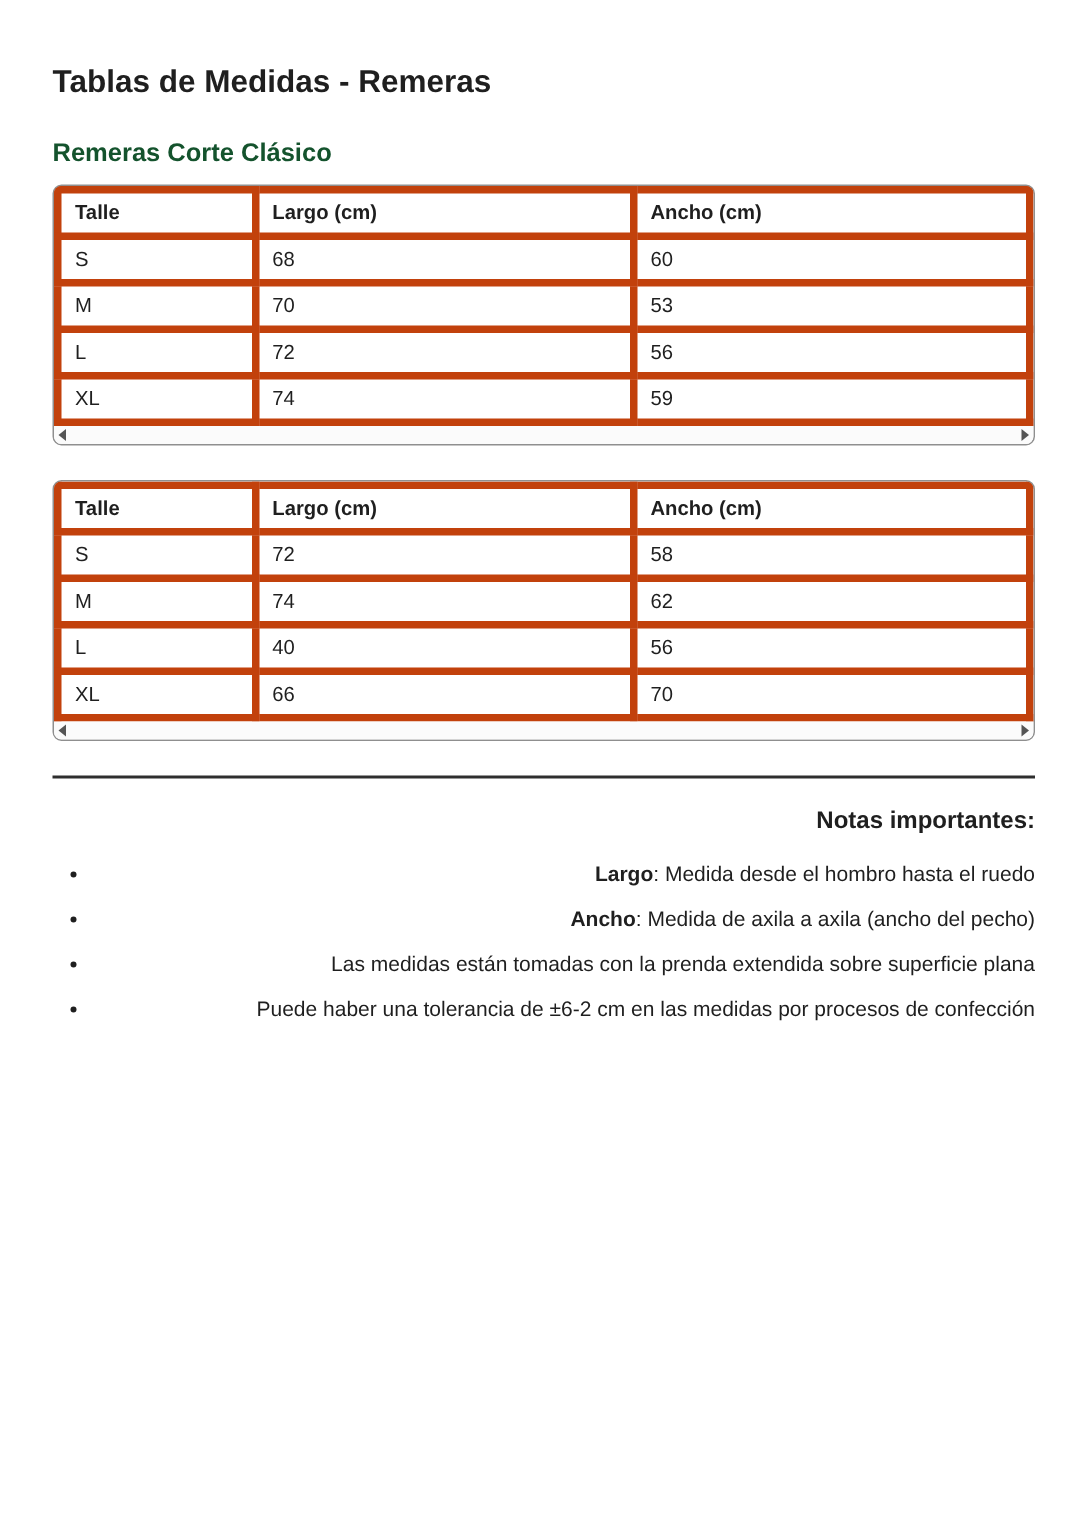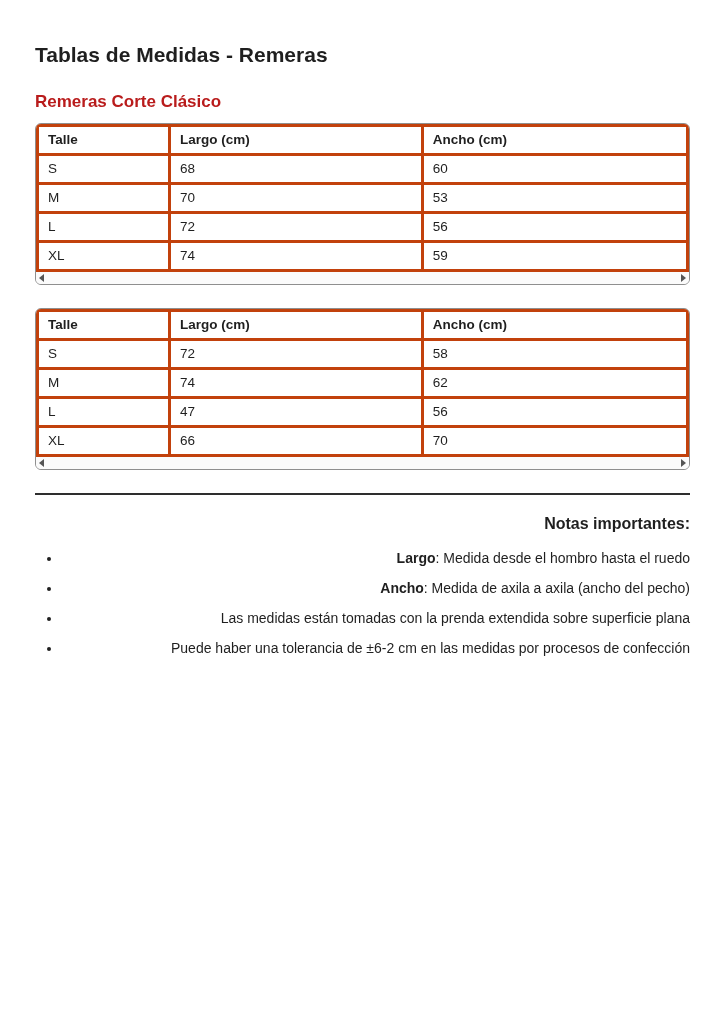--- a/index.html
+++ b/index.html
@@ -24,39 +24,39 @@
     line-height: 23px;
     font-weight: bold;
     margin: 0 0 26px 0;
     color: #1f1f1f;
   }
   h2.section-heading {
     font-size: 17px;
     line-height: 19px;
     font-weight: bold;
     margin: 0 0 12px 0;
-    color: #b91c1c;
+    color: #14532d;
   }
   .table-wrap {
     border: 1px solid #8f8f8f;
     border-radius: 6px;
     overflow: hidden;
     margin-bottom: 23px;
     background: #ffffff;
   }
   table.size-table {
     width: 100%;
     border-collapse: collapse;
     font-size: 13.5px;
     line-height: 16px;
     color: #1f1f1f;
   }
   table.size-table th,
   table.size-table td {
-    border: 3px solid #c2410c;
+    border: 5px solid #c2410c;
     padding: 5px 9px;
     text-align: left;
     font-weight: normal;
     background: #ffffff;
   }
   table.size-table th {
     font-weight: bold;
   }
   table.size-table col.c1 { width: 20.3%; }
   table.size-table col.c2 { width: 38.9%; }
@@ -177,21 +177,21 @@
             <td>72</td>
             <td>58</td>
           </tr>
           <tr>
             <td>M</td>
             <td>74</td>
             <td>62</td>
           </tr>
           <tr>
             <td>L</td>
-            <td>47</td>
+            <td>40</td>
             <td>56</td>
           </tr>
           <tr>
             <td>XL</td>
             <td>66</td>
             <td>70</td>
           </tr>
         </tbody>
       </table>
       <div class="hscroll">

